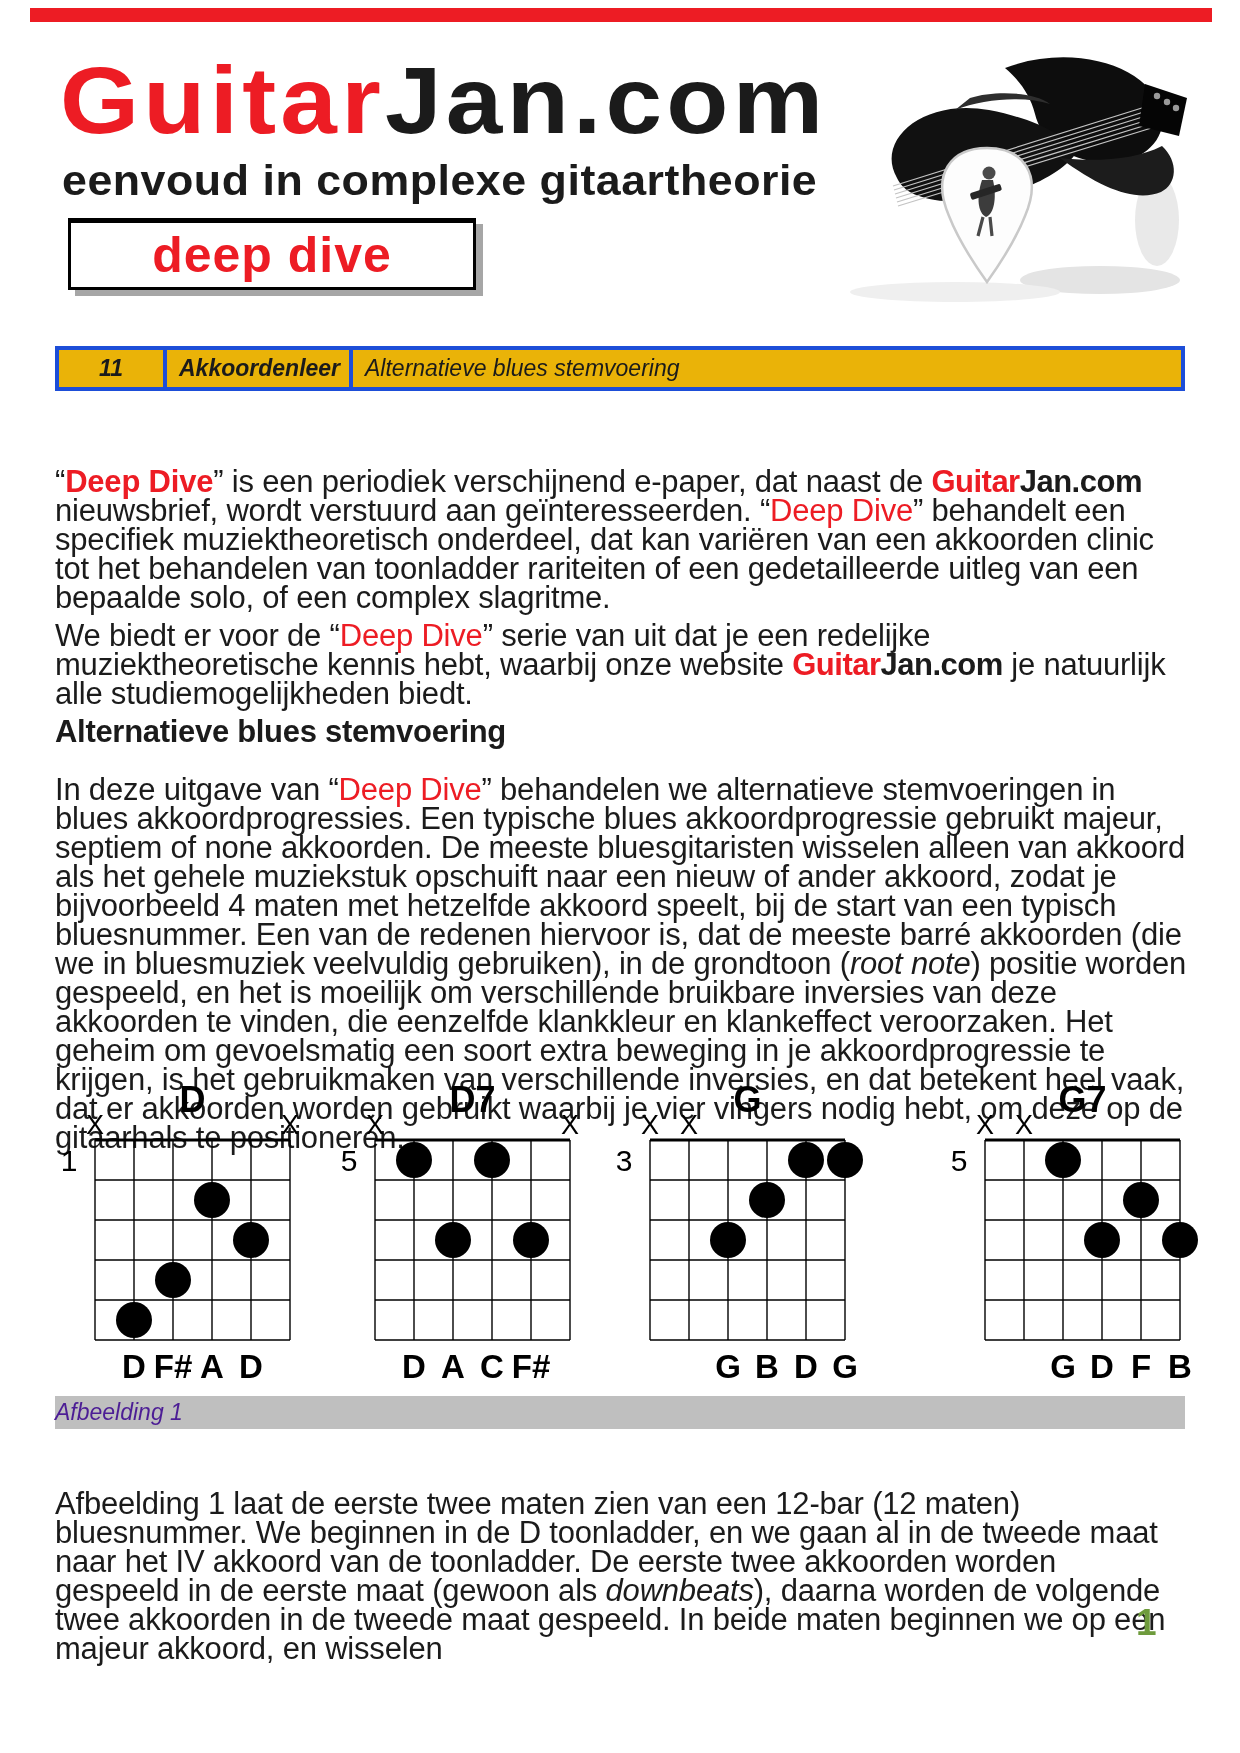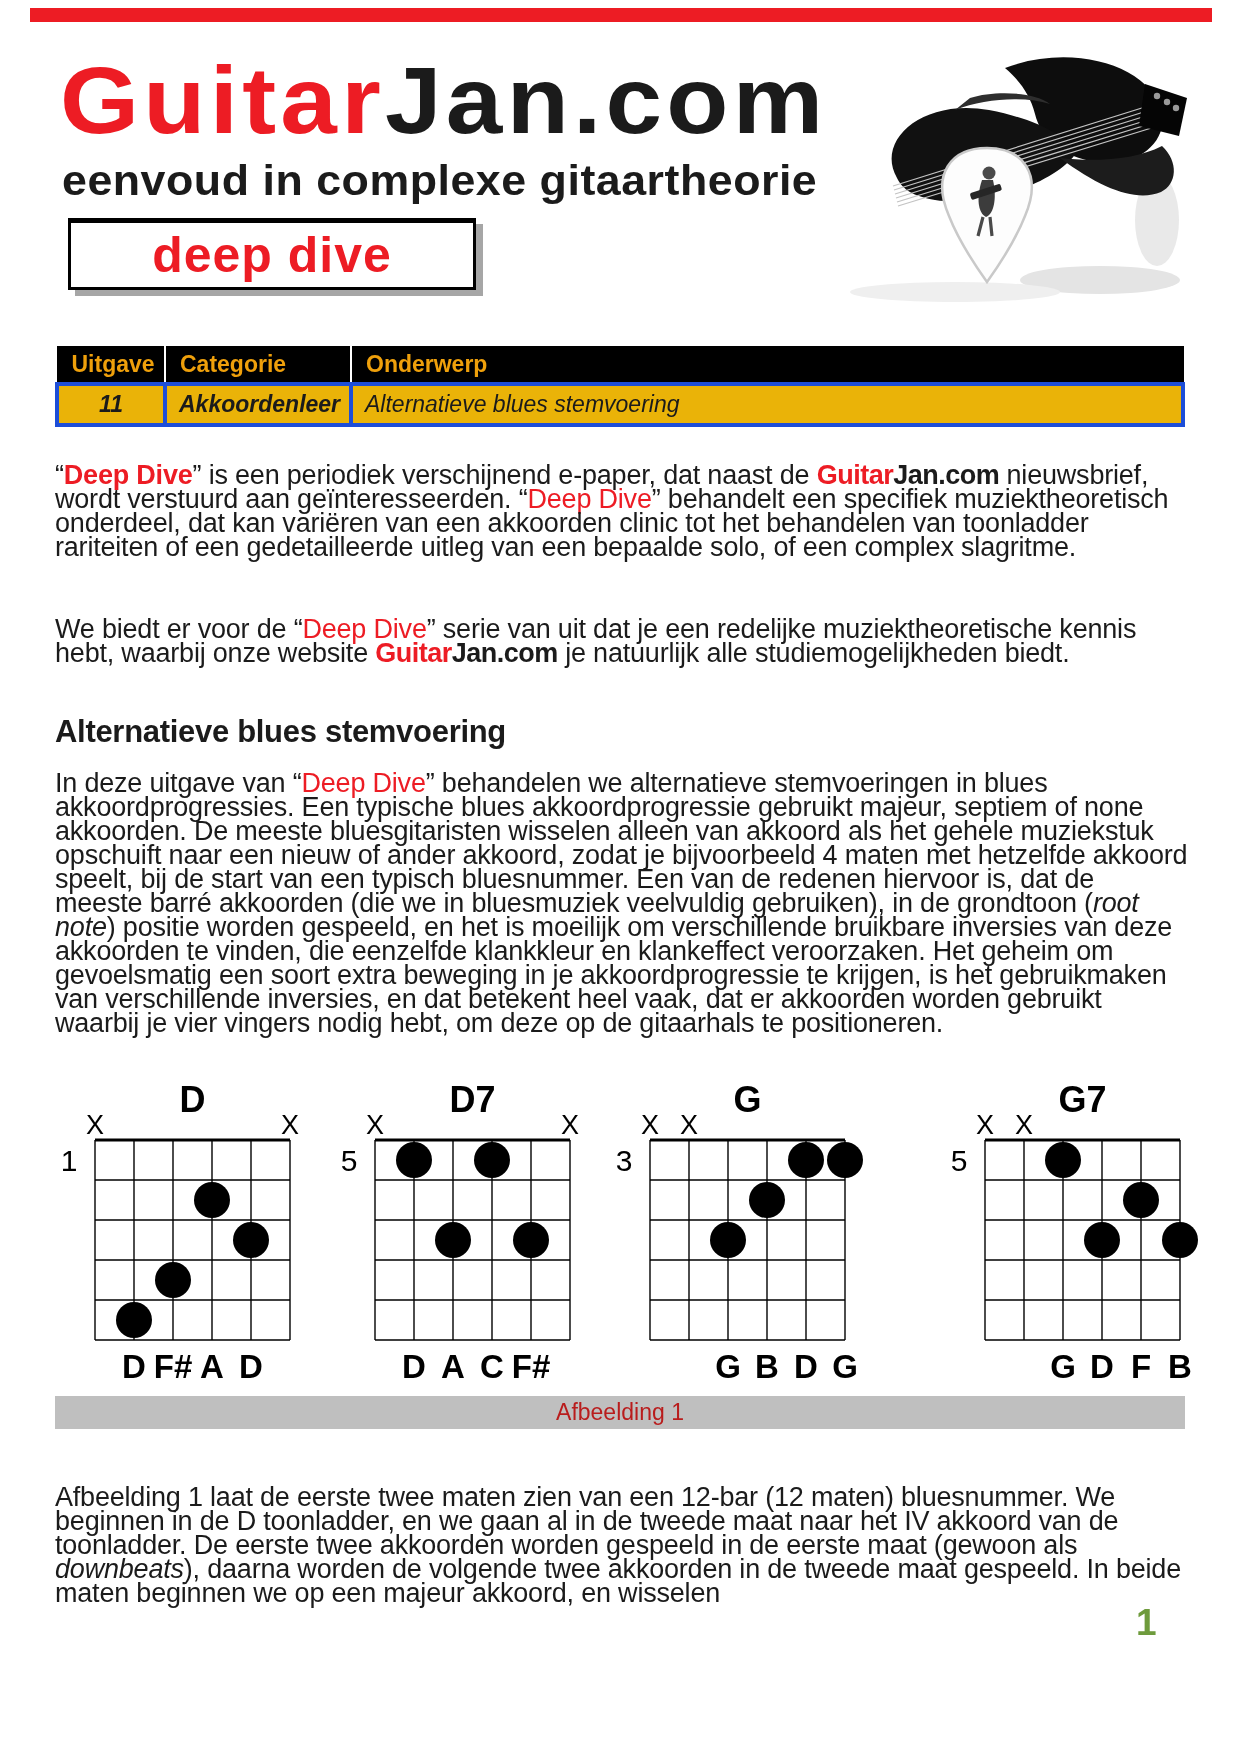--- a/index.html
+++ b/index.html
@@ -20,30 +20,30 @@
   
   .issue-table{position:absolute;left:55px;top:346px;width:1130px;border-collapse:collapse;
         font-size:23px;border:1px solid #000;border-bottom:3px solid #000;table-layout:fixed;}
   .issue-table th{background:#000;color:#efa00b;font-weight:700;text-align:left;
         padding:2px 14px;height:31px;border-right:2px solid #fff;}
   .issue-table th:last-child{border-right:none;}
   .issue-table td{border:4px solid #1d4ed8;padding:2px 12px;height:33px;background:#eab308;font-style:italic;}
   .c1{width:108px;} .c2{width:186px;}
   td.c1{text-align:center;font-weight:700;} td.c2{text-align:center;font-weight:700;margin-top:28px;}
   
-  .para{position:absolute;left:55px;width:1133px;font-size:27px;line-height:24px;letter-spacing:-.2px;}
+  .para{position:absolute;left:55px;width:1133px;font-size:31px;line-height:29px;letter-spacing:-.2px;}
   .red{color:#ed1c24;} .bold{font-weight:700;} .it{font-style:italic;margin-top:29px;}
   .brand-inline{font-weight:700;letter-spacing:-.5px;}
   .heading{position:absolute;left:55px;top:693px;font-size:31px;font-weight:700;letter-spacing:-.3px;}
   
   .chords{position:absolute;left:0;top:0;}
   .chord{position:absolute;top:1078px;}
   .chord svg text{font-family:"Liberation Sans",sans-serif;fill:#000;}
   .caption-bar{position:absolute;left:55px;top:1396px;width:1130px;height:33px;background:#bfbfbf;
-        display:flex;align-items:center;justify-content:center;font-size:23px;color:#b91c1c;}
+        display:flex;align-items:center;justify-content:flex-start;font-size:23px;font-style:italic;color:#4c1d95;}
   .pagenum{position:absolute;left:1136px;top:1602px;font-size:37px;font-weight:700;color:#6e9b3c;}
 </style>
 </head>
 <body>
 
 <div class="page">
 
   <div class="top-rule"></div>
 
   <div class="logo">
@@ -90,25 +90,20 @@
     </g>
   </svg>
 
   <table class="issue-table">
     <colgroup>
         <col class="c1">
         <col class="c2">
         <col>
       </colgroup>
     <tbody>
-        <tr>
-      <th>Uitgave</th>
-      <th>Categorie</th>
-      <th>Onderwerp</th>
-    </tr>
     <tr>
       <td class="c1">11</td>
       <td class="c2">Akkoordenleer</td>
       <td>Alternatieve blues stemvoering</td>
     </tr>
   </tbody>
     </table>
 
   <p class="para" style="top:436px;"><span>“</span><span class="red bold">Deep Dive</span><span>” is een periodiek verschijnend e-paper, dat naast de </span><span class="brand-inline"><span class="red">Guitar</span><span>Jan.com</span></span><span> nieuwsbrief, wordt verstuurd aan geïnteresseerden. “</span><span class="red">Deep Dive</span><span>” behandelt een specifiek muziektheoretisch onderdeel, dat kan variëren van een akkoorden clinic tot het behandelen van toonladder rariteiten of een gedetailleerde uitleg van een bepaalde solo, of een complex slagritme.</span></p>
 

